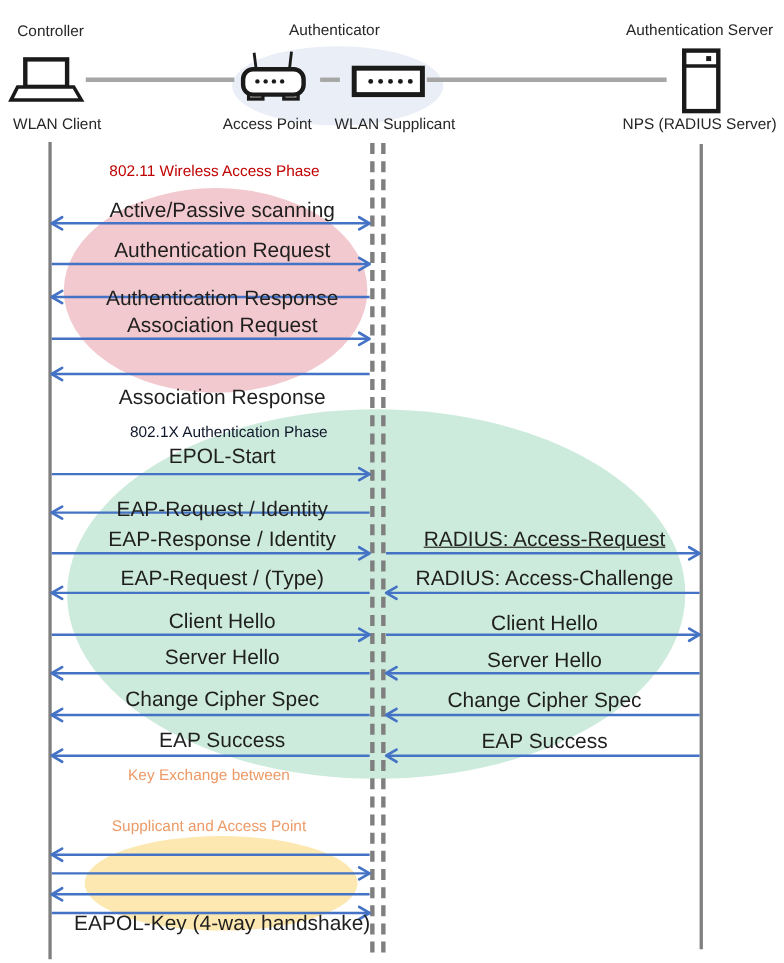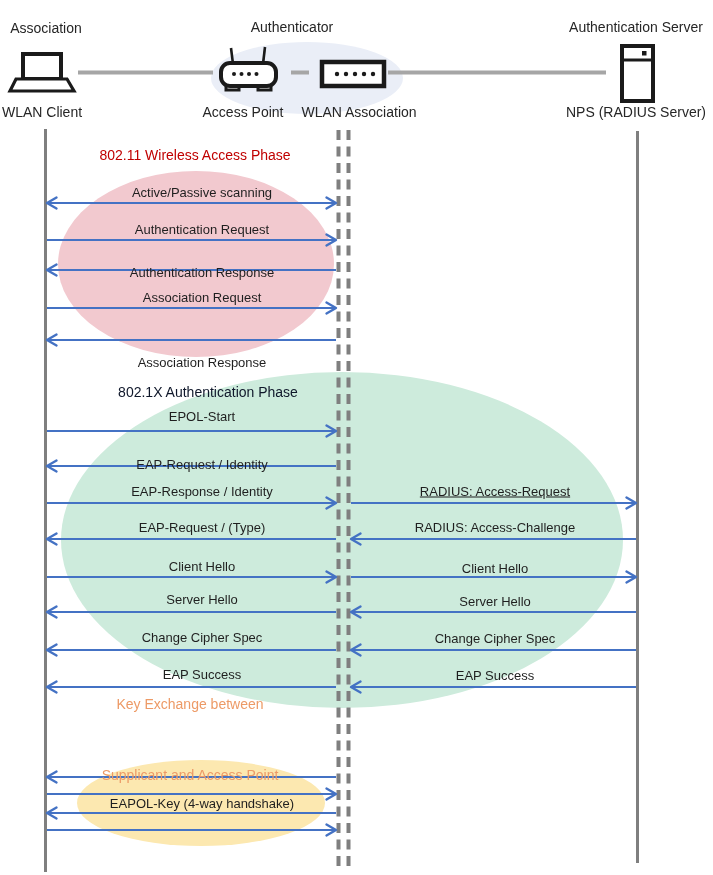--- a/index.html
+++ b/index.html
@@ -5,21 +5,21 @@
   html,body{margin:0;padding:0;background:#fff;}
   .stage{
     position:relative;width:713px;height:875px;background:#fff;
     font-family:"Liberation Sans",sans-serif;overflow:hidden;
   }
   .layer{position:absolute;left:0;top:0;}
   #labels{position:absolute;left:0;top:0;width:713px;height:875px;pointer-events:none;}
   .lbl{position:absolute;white-space:nowrap;color:#262626;transform:translate(-50%,-50%);}
   .role{font-size:14px;}
   .cap{font-size:14px;}
-  .msg{font-size:13px;color:#1f1f1f;}
+  .msg{font-size:19px;color:#1f1f1f;}
   .phase-title{position:absolute;white-space:nowrap;font-size:14px;transform:translate(-50%,-50%);text-align:center;}
 </style>
 </head>
 <body>
 
 <div class="stage">
 
   <svg class="layer" width="713" height="875" viewBox="0 0 713 875">
     <defs>
       <marker id="ah-end" markerUnits="userSpaceOnUse" markerWidth="26" markerHeight="26" viewBox="-13 -13 26 26" refX="0" refY="0" orient="auto">
@@ -106,49 +106,49 @@
         <line x1="636" y1="687" x2="351" y2="687" stroke="#4472C4" stroke-width="2.2" marker-end="url(#ah-end)"></line>
         <line x1="336" y1="777" x2="47" y2="777" stroke="#4472C4" stroke-width="2.2" marker-end="url(#ah-end)"></line>
         <line x1="47" y1="794" x2="336" y2="794" stroke="#4472C4" stroke-width="2.2" marker-end="url(#ah-end)"></line>
         <line x1="336" y1="813" x2="47" y2="813" stroke="#4472C4" stroke-width="2.2" marker-end="url(#ah-end)"></line>
         <line x1="47" y1="830" x2="336" y2="830" stroke="#4472C4" stroke-width="2.2" marker-end="url(#ah-end)"></line>
       </g>
   </svg>
 
   <div id="labels">
 
-    <div class="lbl role" style="left:46px;top:28px">Association</div>
-    <div class="lbl role" style="left:292px;top:27px">Authenticator</div>
+    <div class="lbl role" style="left:46px;top:28px">Controller</div>
+    <div class="lbl role" style="left:304px;top:27px">Authenticator</div>
     <div class="lbl role" style="left:636px;top:27px">Authentication Server</div>
 
-    <div class="lbl cap" style="left:42px;top:112px">WLAN Client</div>
+    <div class="lbl cap" style="left:52px;top:112px">WLAN Client</div>
     <div class="lbl cap" style="left:243px;top:112px">Access Point</div>
-    <div class="lbl cap" style="left:359px;top:112px">WLAN Association</div>
+    <div class="lbl cap" style="left:359px;top:112px">WLAN Supplicant</div>
     <div class="lbl cap" style="left:636px;top:112px">NPS (RADIUS Server)</div>
 
     <div class="phase-title" style="left: 195px; top: 155px; color: rgb(192, 0, 0);">802.11 Wireless Access Phase</div>
     <div class="phase-title" style="left: 208px; top: 364px; color: #0f172a; margin-top: 28px;">802.1X Authentication Phase</div>
     <div class="phase-title" style="left: 190px; top: 704px; color: rgb(237, 154, 102);">Key Exchange between</div>
-    <div class="phase-title" style="left: 190px; top: 750px; color: rgb(237, 154, 102); margin-top: 25px;">Supplicant and Access Point</div>
+    <div class="phase-title" style="left: 190px; top: 750px; color: rgb(237, 154, 102);">Supplicant and Access Point</div>
 
   <div class="lbl msg" style="left: 202px; top: 192px;">Active/Passive scanning</div>
       <div class="lbl msg" style="left: 202px; top: 229px;">Authentication Request</div>
       <div class="lbl msg" style="left: 202px; top: 260px; margin-top: 12px;">Authentication Response</div>
       <div class="lbl msg" style="left: 202px; top: 297px;">Association Request</div>
       <div class="lbl msg" style="left: 202px; top: 329px; margin-top: 33px;">Association Response</div>
       <div class="lbl msg" style="left: 202px; top: 416px;">EPOL-Start</div>
       <div class="lbl msg" style="left: 202px; top: 454px; margin-top: 10px;">EAP-Request / Identity</div>
       <div class="lbl msg" style="left: 202px; top: 491px;">EAP-Response / Identity</div>
       <div class="lbl msg" style="left: 495px; top: 491px; text-decoration: underline;">RADIUS: Access-Request</div>
       <div class="lbl msg" style="left: 202px; top: 527px;">EAP-Request / (Type)</div>
       <div class="lbl msg" style="left: 495px; top: 527px;">RADIUS: Access-Challenge</div>
       <div class="lbl msg" style="left: 202px; top: 566px;">Client Hello</div>
       <div class="lbl msg" style="left: 495px; top: 568px;">Client Hello</div>
       <div class="lbl msg" style="left: 202px; top: 599px;">Server Hello</div>
       <div class="lbl msg" style="left: 495px; top: 601px;">Server Hello</div>
       <div class="lbl msg" style="left: 202px; top: 637px;">Change Cipher Spec</div>
       <div class="lbl msg" style="left: 495px; top: 638px;">Change Cipher Spec</div>
       <div class="lbl msg" style="left: 202px; top: 674px;">EAP Success</div>
       <div class="lbl msg" style="left: 495px; top: 675px;">EAP Success</div>
-      <div class="lbl msg" style="left: 202px; top: 803px;">EAPOL-Key (4-way handshake)</div>
+      <div class="lbl msg" style="left: 202px; top: 840px;">EAPOL-Key (4-way handshake)</div>
     </div>
 
 </div>
 
 </body></html>

